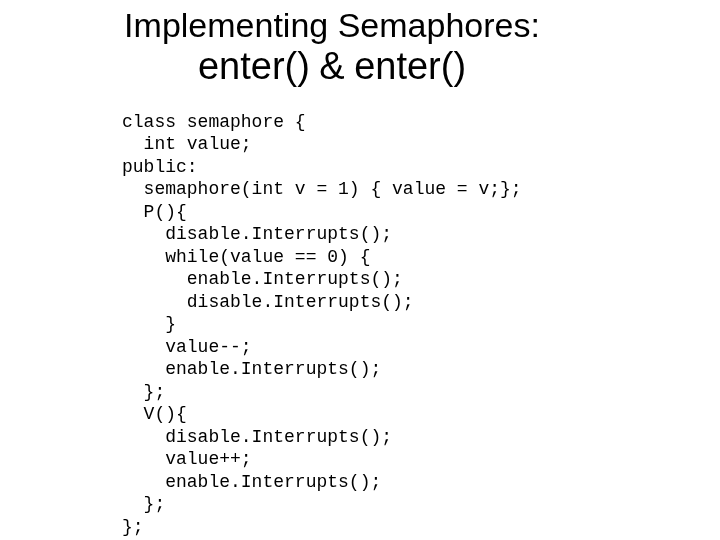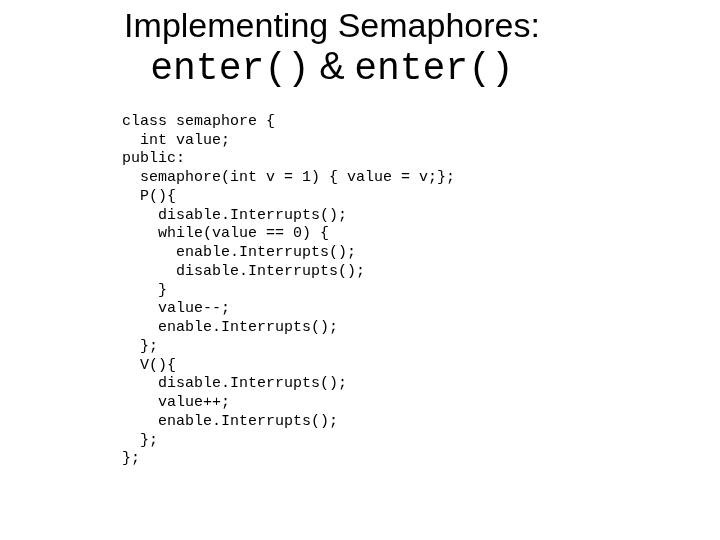--- a/index.html
+++ b/index.html
@@ -19,30 +19,30 @@
     box-sizing: border-box;
   }
   .title {
     text-align: center;
     font-size: 34px;
     line-height: 1.15;
     padding-top: 6px;
     font-weight: 400;
   }
   .title .mono {
-    font-family: Liberation Mono, monospace;
+    font-family: Liberation Sans, sans-serif;
     font-size: 38px;
     text-align: right;
   }
   .title .amp {
     font-size: 38px;
   }
   .code {
     font-family: "Courier New", Courier, monospace;
-    font-size: 15px;
+    font-size: 18px;
     line-height: 1.25;
     white-space: pre;
     margin-left: 122px;
     margin-top: 22px;
   }
 </style>
 </head>
 <body>
 
 <div class="slide">

